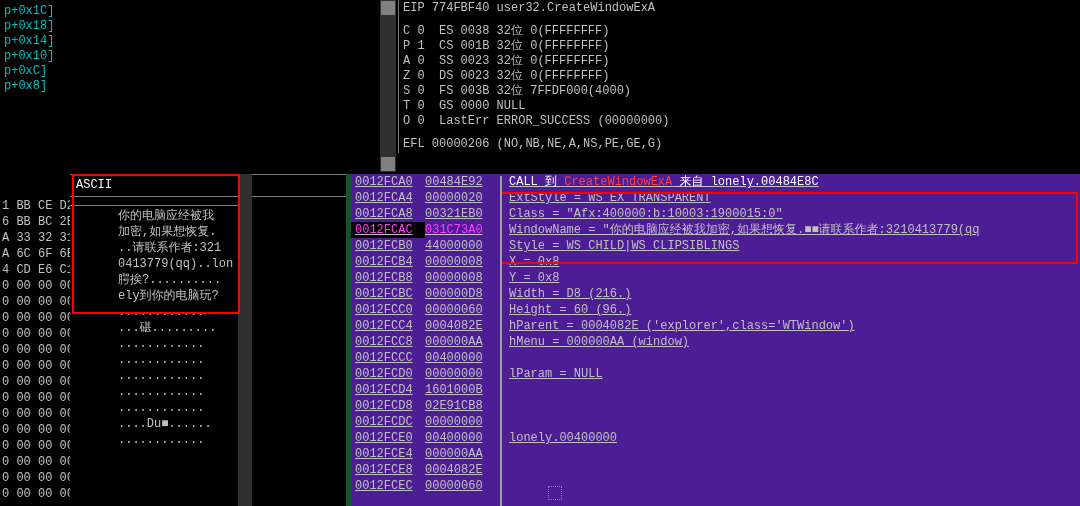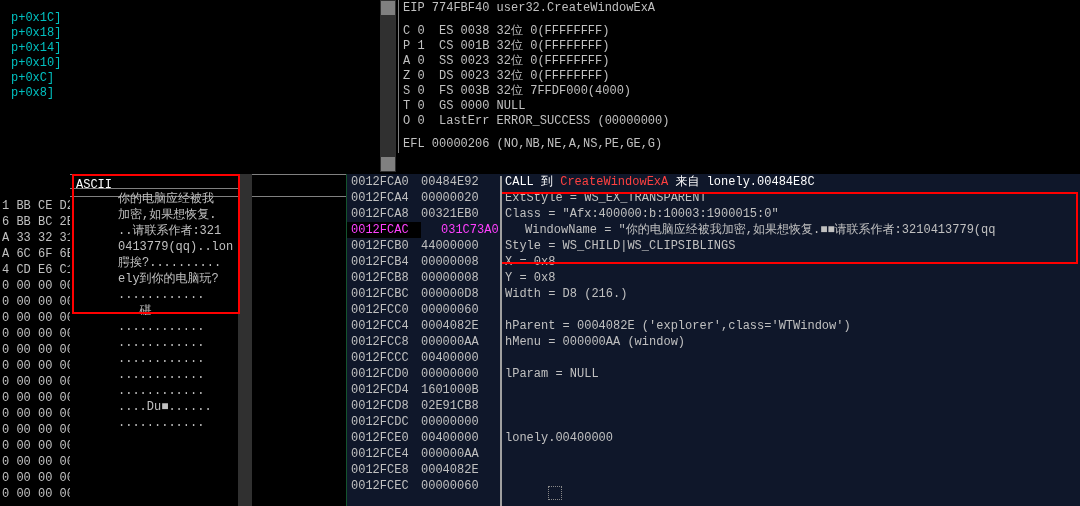--- a/index.html
+++ b/index.html
@@ -16,21 +16,21 @@
     .teal { color: #00c0c0; }
     .white { color: #ffffff; }
     .red { color: #ff4040; }
     
     
     .topleft {
       position: absolute;
       left: 0;
       top: 0;
       width: 68px;
-      padding: 11px;
+      padding: 4px;
       line-height: 15px;
     }
     
     
     .regs {
       position: absolute;
       left: 398px;
       top: 0;
       width: 752px;
       background: #000;
@@ -60,50 +60,51 @@
       overflow: hidden;
     }
     .hex-left .r { padding-left: 2px; }
     
     
     .ascii-wrap {
       width: 168px;
       position: relative;
     }
     .ascii-header {
-      height: 15px;
+      height: 32px;
       padding: 3px 6px;
       border-bottom: 1px solid #808080;
       border-top: 1px solid #808080;
       color: #fff;
     }
     .ascii-body {
       padding: 2px 6px;
       line-height: 16px;
       margin-left: 42px;
     }
     
     
     .stack {
       flex: 1;
-      background: #0f172a;
-      border-left: 1px solid #14532d;
+      background: #4c1d95;
+      border-left: 5px solid #14532d;
       line-height: 16px;
       overflow: hidden;
       position: relative;
+      text-decoration: underline;
     }
     .stack-row {
       display: flex;
       white-space: nowrap;
     }
     .stack-addr { width: 74px; padding-left: 4px; color: #c0c0c0; }
     .stack-val { width: 84px; color: #c0c0c0; }
     .stack-desc { flex: 1; color: #c0c0c0; }
     .stack-row.sel .stack-addr { background: #000; color: #ff40ff; }
-    .stack-row.sel .stack-val { color: #ff40ff; margin-left: 20px; }
+    .stack-row.sel .stack-val { color: #ff40ff; }
     
     
     .redbox1 {
       position: absolute;
       left: 72px;
       top: 174px;
       width: 168px;
       height: 140px;
       border: 2px solid #ff0000;
       pointer-events: none;
@@ -276,20 +277,21 @@
         <span class="stack-desc">Y = 0x8</span>
       </div>
       <div class="stack-row">
         <span class="stack-addr">0012FCBC</span>
         <span class="stack-val">000000D8</span>
         <span class="stack-desc">Width = D8 (216.)</span>
       </div>
       <div class="stack-row">
         <span class="stack-addr">0012FCC0</span>
         <span class="stack-val">00000060</span>
+        <span class="stack-desc">Height = 60 (96.)</span>
       </div>
       <div class="stack-row">
         <span class="stack-addr">0012FCC4</span>
         <span class="stack-val">0004082E</span>
         <span class="stack-desc">hParent = 0004082E ('explorer',class='WTWindow')</span>
       </div>
       <div class="stack-row">
         <span class="stack-addr">0012FCC8</span>
         <span class="stack-val">000000AA</span>
         <span class="stack-desc">hMenu = 000000AA (window)</span>

